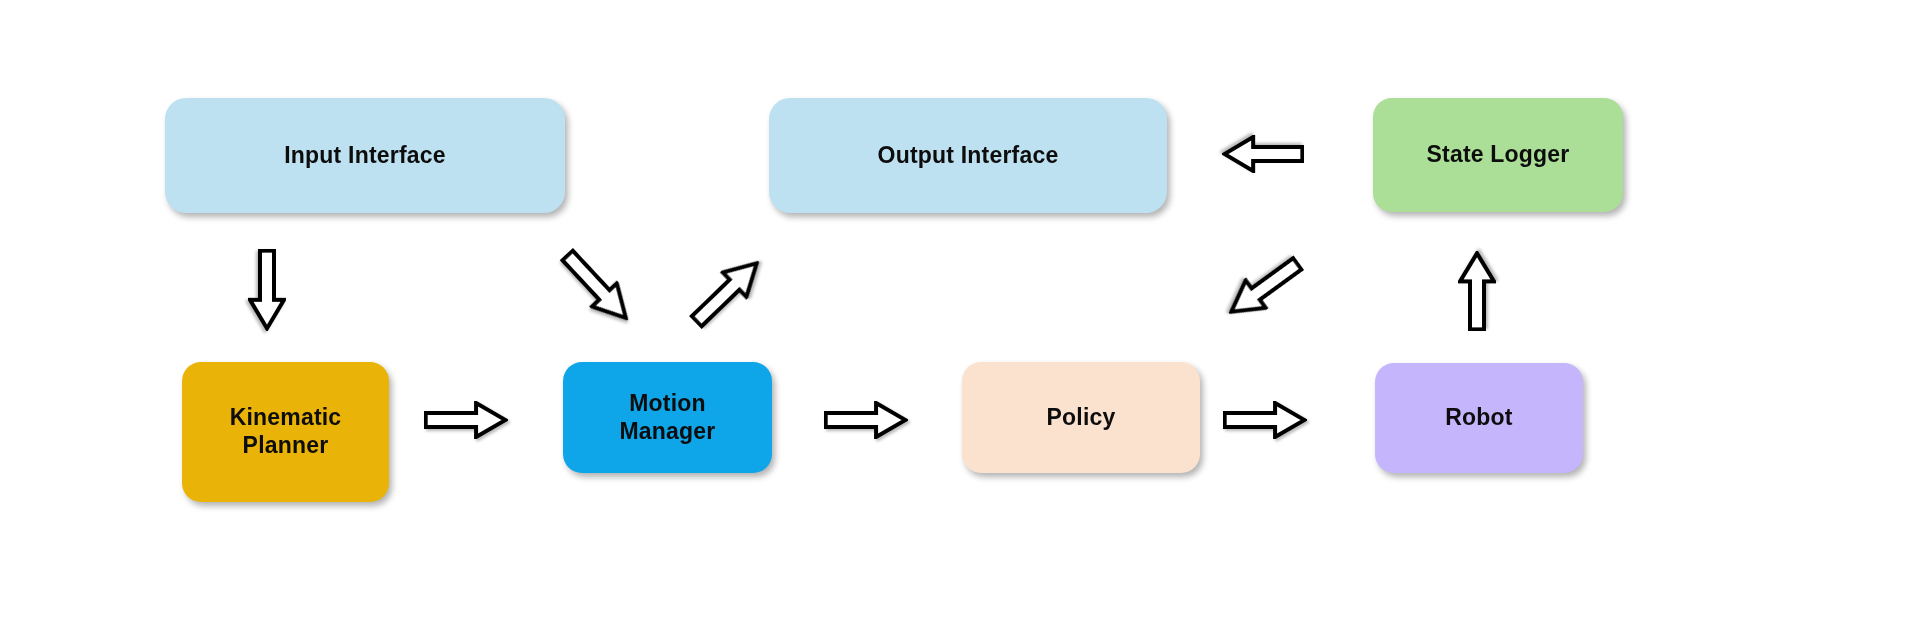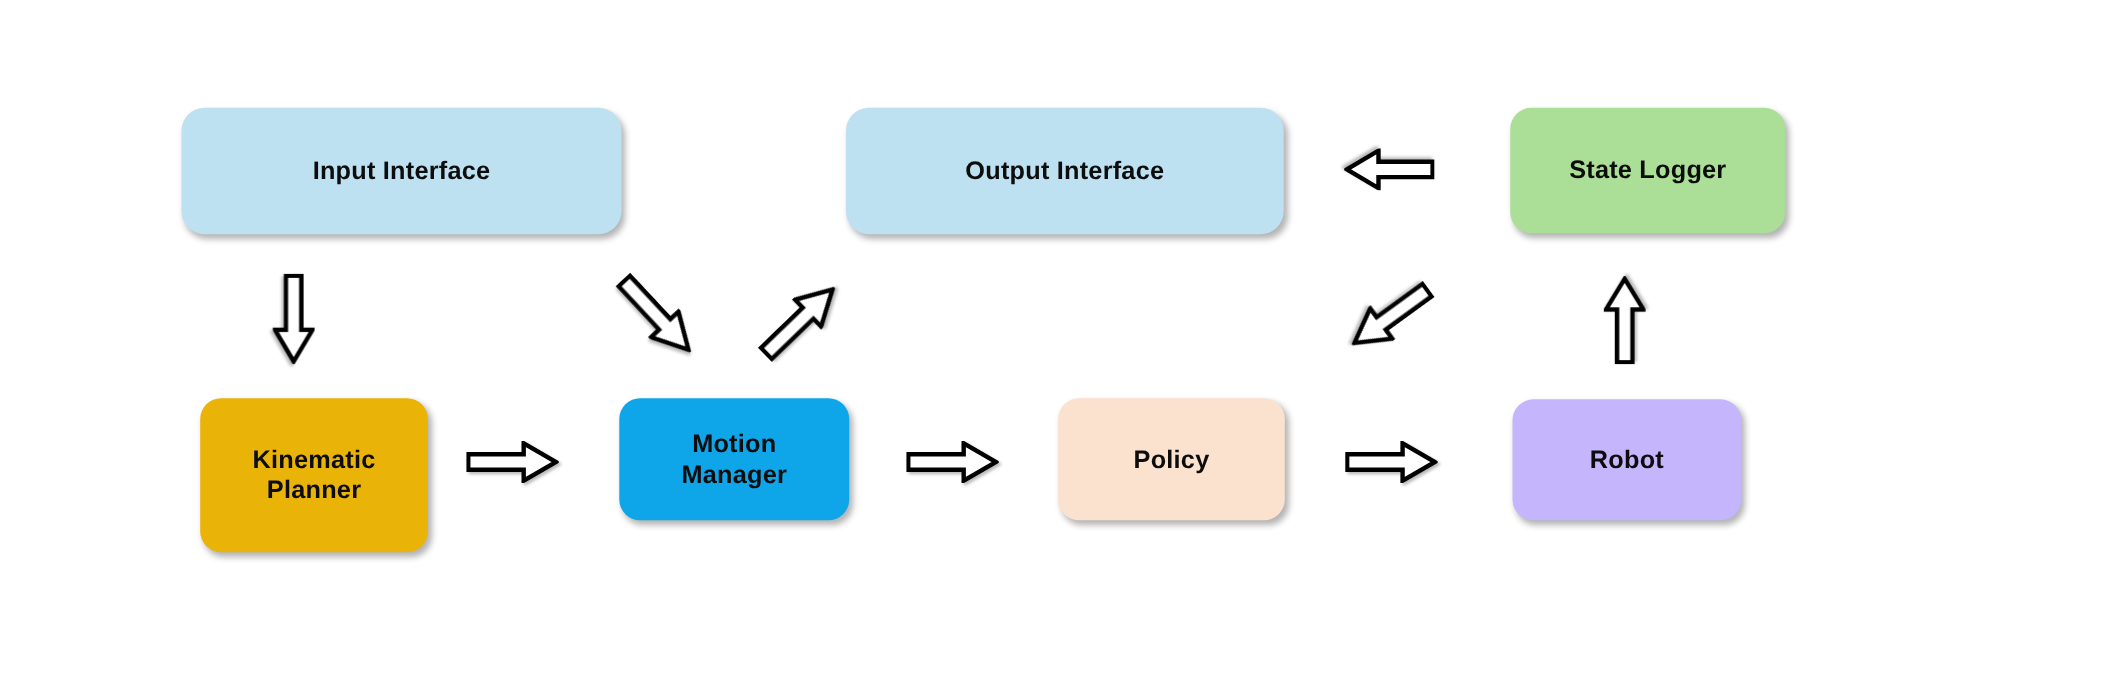--- a/index.html
+++ b/index.html
@@ -62,21 +62,21 @@
   </div>
 
   <div class="node" style="left: 165px; top: 362px; width: 207px; height: 140px; background-color: #eab308; margin-left: 17px;">
     <span>Kinematic Planner</span>
   </div>
 
   <div class="node" style="left: 563px; top: 362px; width: 209px; height: 111px; background-color: #0ea5e9;">
     <span>Motion Manager</span>
   </div>
 
-  <div class="node" style="left: 962px; top: 362px; width: 206px; height: 111px; background-color: rgb(251, 226, 207);">
+  <div class="node" style="left: 962px; top: 362px; width: 238px; height: 111px; background-color: rgb(251, 226, 207);">
     <span>Policy</span>
   </div>
 
   <div class="node" style="left: 1375px; top: 363px; width: 208px; height: 110px; background-color: #c4b5fd; align-items: center;">
     <span>Robot</span>
   </div>
 
   <div class="arrow" style="left:226px; top:271px; width:82px; height:38px; transform:rotate(90deg);" aria-label="arrow-input-interface-to-kinematic-planner">
     <svg viewBox="0 0 100 38" preserveAspectRatio="none">
         <polygon points="2,12 62,12 62,2 97,19 62,36 62,26 2,26" vector-effect="non-scaling-stroke"></polygon>

